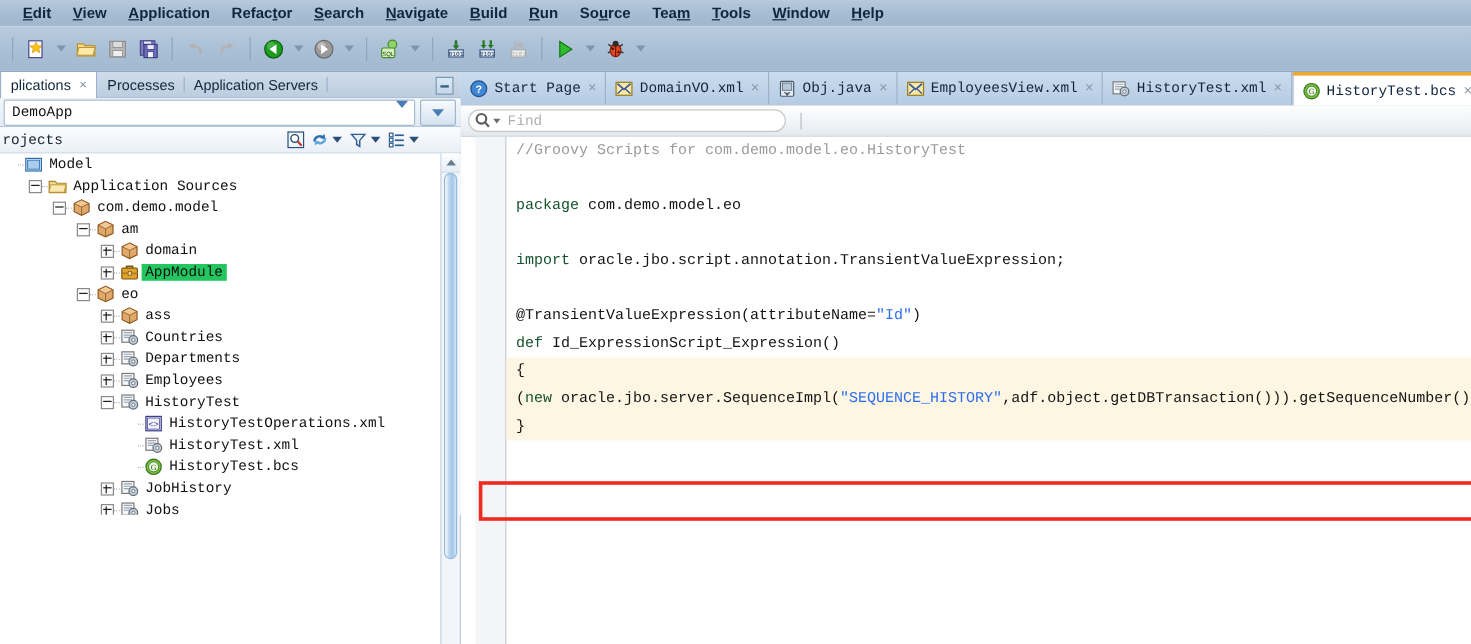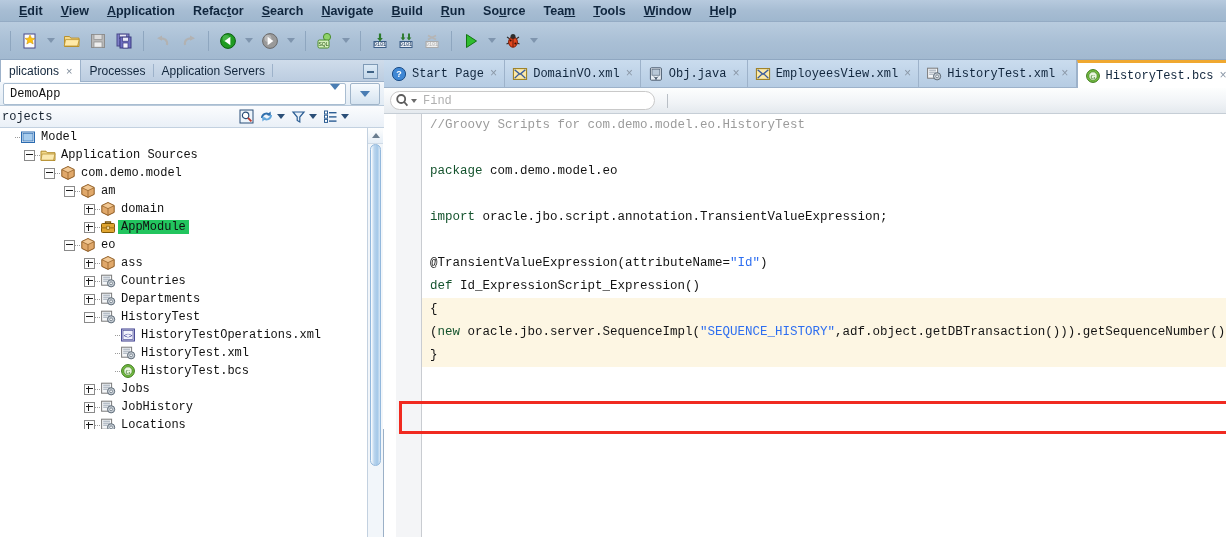--- a/index.html
+++ b/index.html
@@ -495,20 +495,32 @@
             <svg width="16" height="16" viewBox="0 0 16 16" class="ico">
               <rect x="1.6" y="2.2" width="10" height="10" fill="#f4f6f8" stroke="#7a7a7a"></rect>
               <path d="M3.2 4.2h6.8M3.2 6.2h6.8M3.2 8.2h4.4" stroke="#9aa6b2" stroke-width="1"></path>
               <circle cx="11.1" cy="10.3" r="3.6" fill="#c8cfd6" stroke="#5d6a77"></circle>
               <circle cx="11.1" cy="10.3" r="1.4" fill="#f6f8fa" stroke="#5d6a77" stroke-width=".7"></circle>
             </svg>
             <span class="lbl">Departments</span>
           </div>
           <div class="trow">
             <span class="spacer" style="width: 84px;"></span>
+            <span class="exp plus"></span>
+            <span class="tdash"></span>
+            <svg width="16" height="16" viewBox="0 0 16 16" class="ico">
+              <rect x="1.6" y="2.2" width="10" height="10" fill="#f4f6f8" stroke="#7a7a7a"></rect>
+              <path d="M3.2 4.2h6.8M3.2 6.2h6.8M3.2 8.2h4.4" stroke="#9aa6b2" stroke-width="1"></path>
+              <circle cx="11.1" cy="10.3" r="3.6" fill="#c8cfd6" stroke="#5d6a77"></circle>
+              <circle cx="11.1" cy="10.3" r="1.4" fill="#f6f8fa" stroke="#5d6a77" stroke-width=".7"></circle>
+            </svg>
+            <span class="lbl">Employees</span>
+          </div>
+          <div class="trow">
+            <span class="spacer" style="width: 84px;"></span>
             <span class="exp"></span>
             <span class="tdash"></span>
             <svg width="16" height="16" viewBox="0 0 16 16" class="ico">
               <rect x="1.6" y="2.2" width="10" height="10" fill="#f4f6f8" stroke="#7a7a7a"></rect>
               <path d="M3.2 4.2h6.8M3.2 6.2h6.8M3.2 8.2h4.4" stroke="#9aa6b2" stroke-width="1"></path>
               <circle cx="11.1" cy="10.3" r="3.6" fill="#c8cfd6" stroke="#5d6a77"></circle>
               <circle cx="11.1" cy="10.3" r="1.4" fill="#f6f8fa" stroke="#5d6a77" stroke-width=".7"></circle>
             </svg>
             <span class="lbl">HistoryTest</span>
           </div>
@@ -549,33 +561,33 @@
           <div class="trow">
             <span class="spacer" style="width: 84px;"></span>
             <span class="exp plus"></span>
             <span class="tdash"></span>
             <svg width="16" height="16" viewBox="0 0 16 16" class="ico">
               <rect x="1.6" y="2.2" width="10" height="10" fill="#f4f6f8" stroke="#7a7a7a"></rect>
               <path d="M3.2 4.2h6.8M3.2 6.2h6.8M3.2 8.2h4.4" stroke="#9aa6b2" stroke-width="1"></path>
               <circle cx="11.1" cy="10.3" r="3.6" fill="#c8cfd6" stroke="#5d6a77"></circle>
               <circle cx="11.1" cy="10.3" r="1.4" fill="#f6f8fa" stroke="#5d6a77" stroke-width=".7"></circle>
             </svg>
+            <span class="lbl">JobHistory</span>
+          </div>
+          <div class="trow">
+            <span class="spacer" style="width: 84px;"></span>
+            <span class="exp plus"></span>
+            <span class="tdash"></span>
+            <svg width="16" height="16" viewBox="0 0 16 16" class="ico">
+              <rect x="1.6" y="2.2" width="10" height="10" fill="#f4f6f8" stroke="#7a7a7a"></rect>
+              <path d="M3.2 4.2h6.8M3.2 6.2h6.8M3.2 8.2h4.4" stroke="#9aa6b2" stroke-width="1"></path>
+              <circle cx="11.1" cy="10.3" r="3.6" fill="#c8cfd6" stroke="#5d6a77"></circle>
+              <circle cx="11.1" cy="10.3" r="1.4" fill="#f6f8fa" stroke="#5d6a77" stroke-width=".7"></circle>
+            </svg>
             <span class="lbl">Jobs</span>
-          </div>
-          <div class="trow">
-            <span class="spacer" style="width: 84px;"></span>
-            <span class="exp plus"></span>
-            <span class="tdash"></span>
-            <svg width="16" height="16" viewBox="0 0 16 16" class="ico">
-              <rect x="1.6" y="2.2" width="10" height="10" fill="#f4f6f8" stroke="#7a7a7a"></rect>
-              <path d="M3.2 4.2h6.8M3.2 6.2h6.8M3.2 8.2h4.4" stroke="#9aa6b2" stroke-width="1"></path>
-              <circle cx="11.1" cy="10.3" r="3.6" fill="#c8cfd6" stroke="#5d6a77"></circle>
-              <circle cx="11.1" cy="10.3" r="1.4" fill="#f6f8fa" stroke="#5d6a77" stroke-width=".7"></circle>
-            </svg>
-            <span class="lbl">JobHistory</span>
           </div>
           <div class="trow">
             <span class="spacer" style="width: 84px;"></span>
             <span class="exp plus"></span>
             <span class="tdash"></span>
             <svg width="16" height="16" viewBox="0 0 16 16" class="ico">
               <rect x="1.6" y="2.2" width="10" height="10" fill="#f4f6f8" stroke="#7a7a7a"></rect>
               <path d="M3.2 4.2h6.8M3.2 6.2h6.8M3.2 8.2h4.4" stroke="#9aa6b2" stroke-width="1"></path>
               <circle cx="11.1" cy="10.3" r="3.6" fill="#c8cfd6" stroke="#5d6a77"></circle>
               <circle cx="11.1" cy="10.3" r="1.4" fill="#f6f8fa" stroke="#5d6a77" stroke-width=".7"></circle>

